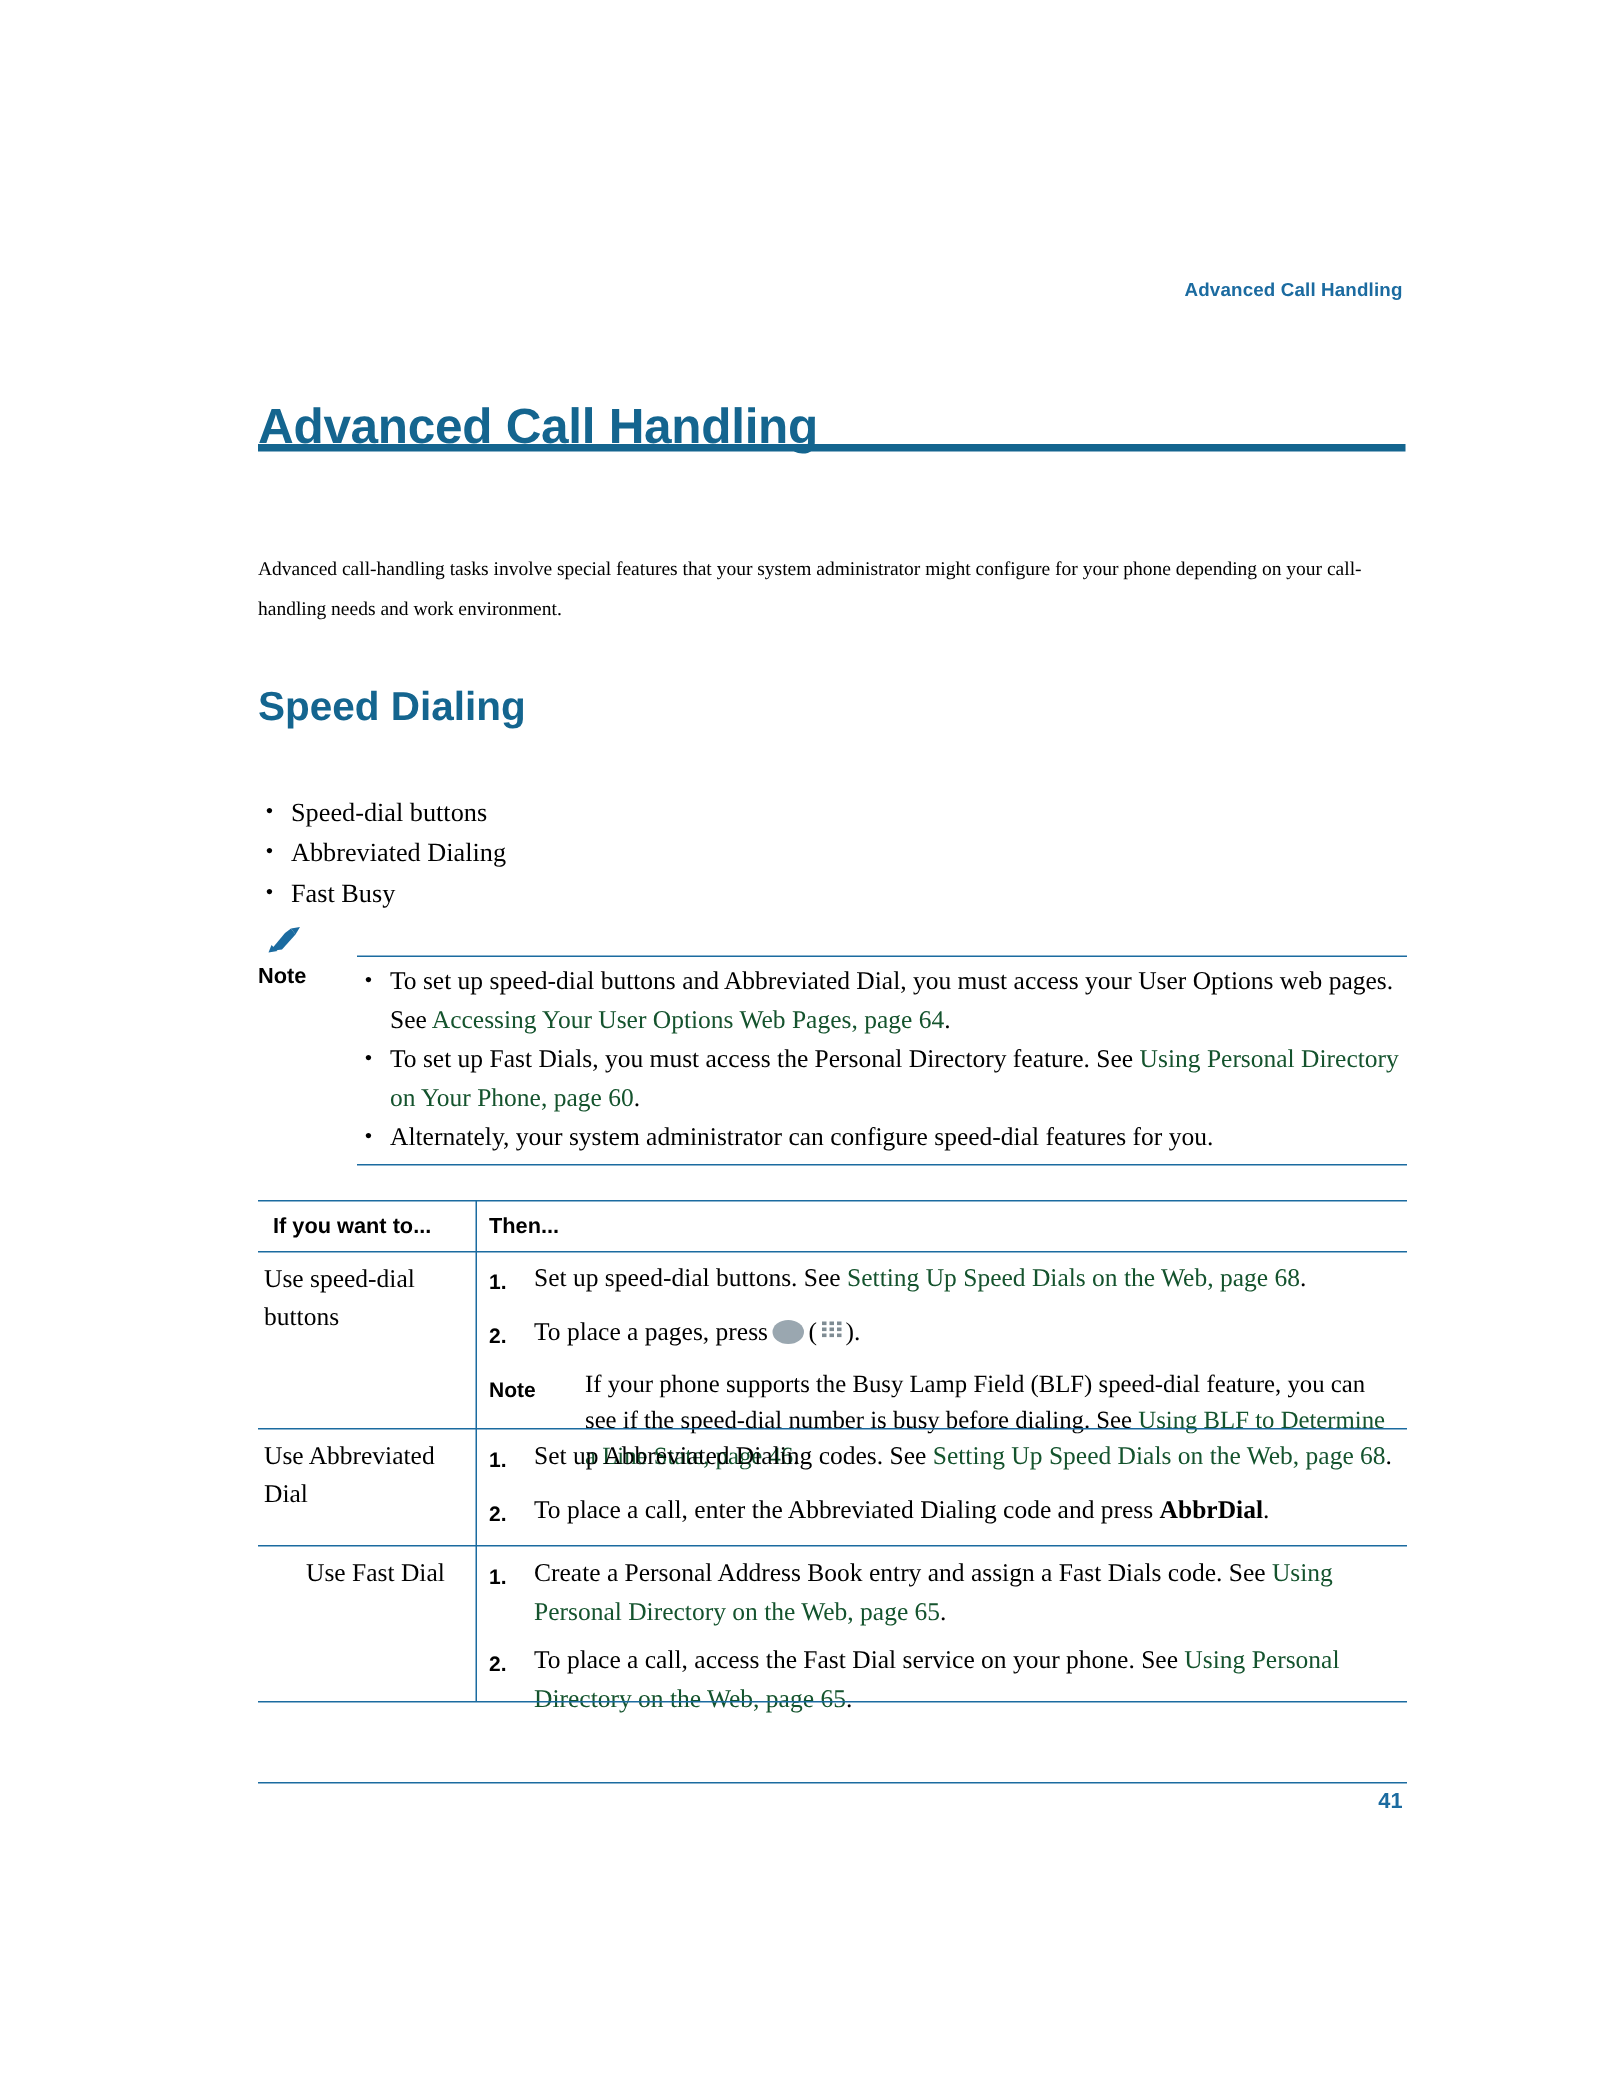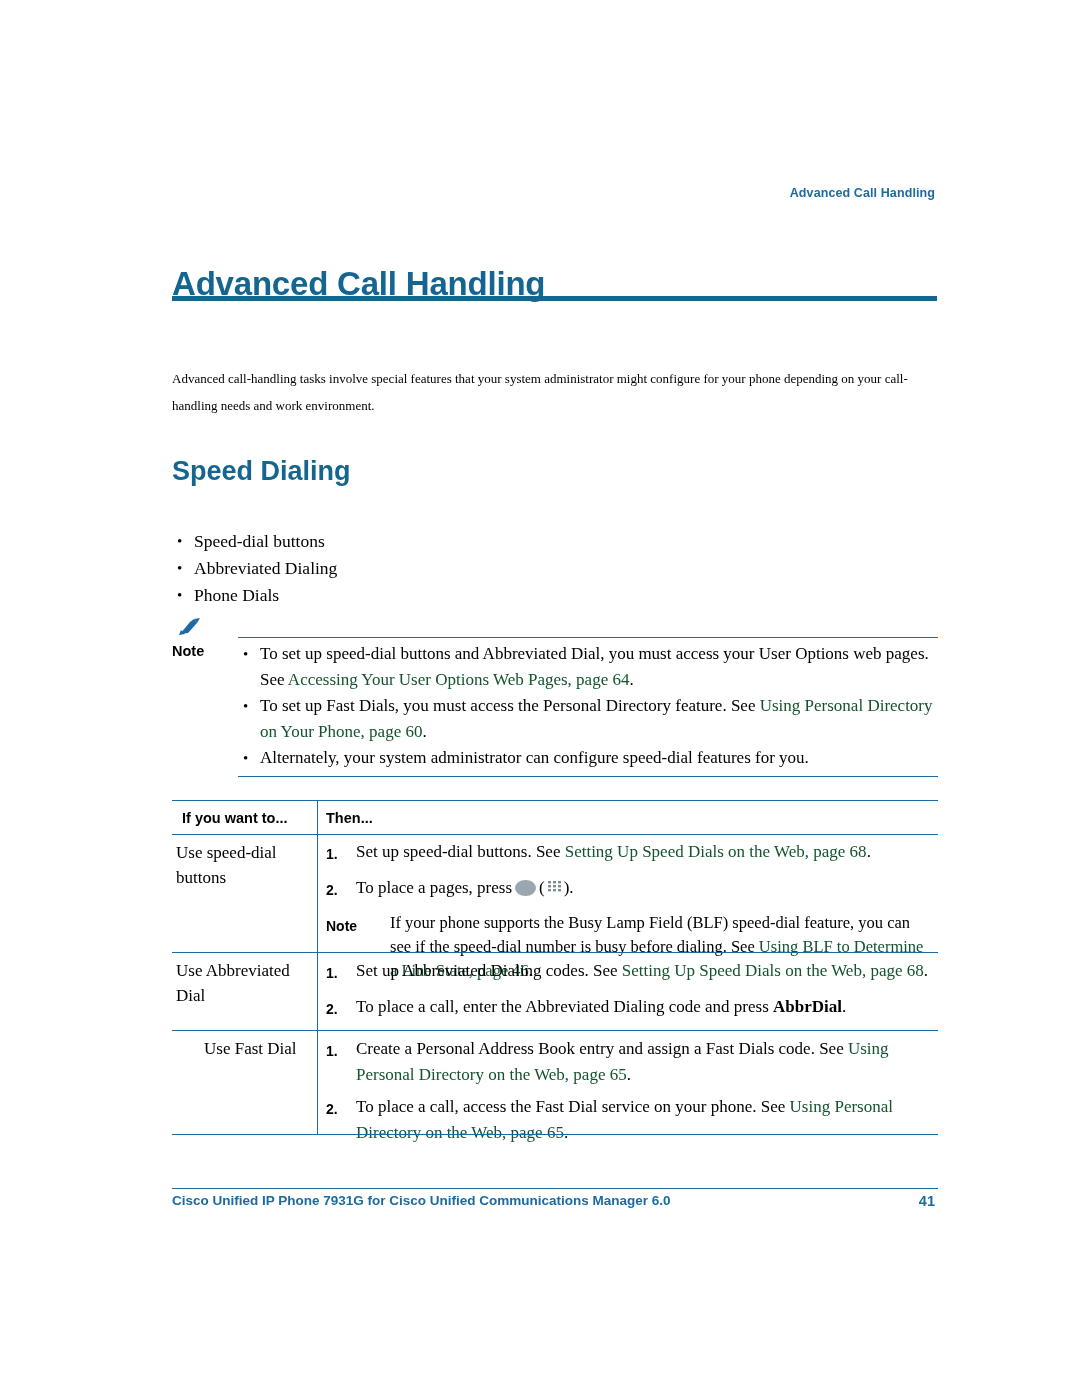--- a/index.html
+++ b/index.html
@@ -264,21 +264,21 @@
     <div class="bullet-row">
       <span class="bullet-dot">•</span>
       <span>Speed-dial buttons</span>
     </div>
     <div class="bullet-row">
       <span class="bullet-dot">•</span>
       <span>Abbreviated Dialing</span>
     </div>
     <div class="bullet-row">
       <span class="bullet-dot">•</span>
-      <span>Phone Dials</span>
+      <span>Fast Busy</span>
     </div>
   </div>
 
   <div class="note-icon">
     <svg width="34" height="20" viewBox="0 0 34 20">
       <path d="M2 17 L12 5 L16 2 L19 6 L10 16 Z" fill="#1b6ba0"></path>
       <path d="M16 2 L22 1 L19 6 Z" fill="#1b6ba0"></path>
       <path d="M1 18 L7 17 L3 13 Z" fill="#1b6ba0"></path>
     </svg>
   </div>
@@ -357,16 +357,15 @@
       <span class="step-txt"><span>Create a Personal Address Book entry and assign a Fast Dials code. See </span><span class="lnk">Using Personal Directory on the Web, page 65</span><span>.</span></span>
     </div>
     <div class="step" style="margin-top:7px;">
       <span class="step-num">2.</span>
       <span class="step-txt"><span>To place a call, access the Fast Dial service on your phone. See </span><span class="lnk">Using Personal Directory on the Web, page 65</span><span>.</span></span>
     </div>
   </div>
   <div class="rule-full" style="top:1134px;"></div>
 
   <div class="footer-rule"></div>
-  <div class="footer-text">Cisco Unified IP Phone 7931G for Cisco Unified Communications Manager 6.0</div>
   <div class="footer-page">41</div>
 
 </div>
 
 </body></html>

